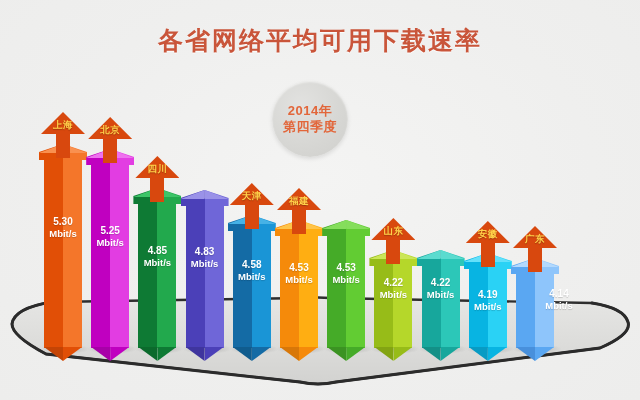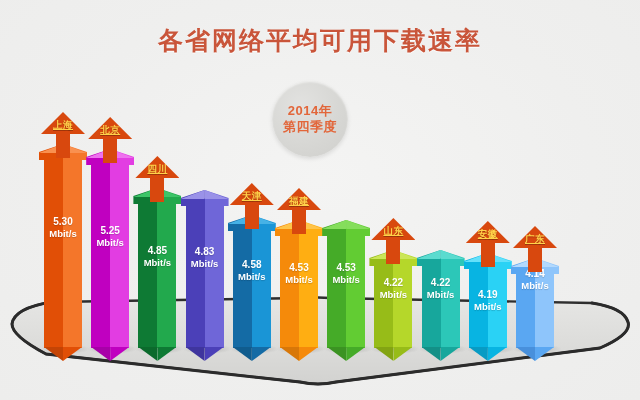--- a/index.html
+++ b/index.html
@@ -188,21 +188,20 @@
     top: 7px;
     width: 44px;
     text-align: center;
     font-size: 9.5px;
     font-weight: bold;
     color: #ffd24a;
     letter-spacing: .5px;
     white-space: nowrap;
     z-index: 3;
     text-shadow: 0 1px 1px rgba(0,0,0,.25);
-    text-decoration: underline;
   }
 
   .shadow {
     position: absolute;
     bottom: -6px;
     left: -4px;
     width: 50px;
     height: 10px;
     background: radial-gradient(ellipse at 50% 50%, rgba(0,0,0,.18) 0%, rgba(0,0,0,0) 70%);
     pointer-events: none;
@@ -489,21 +488,21 @@
         <div class="foot">
           <div class="fl" style="background: rgb(72, 144, 220);"></div>
           <div class="fr" style="background: rgb(90, 167, 242);"></div>
         </div>
         <div class="cap" style="bottom: 74px;">
           <div class="cl" style="background: rgb(90, 167, 242);"></div>
           <div class="cr" style="background: rgb(142, 197, 251);"></div>
           <div class="cltop" style="background: rgb(179, 217, 253);"></div>
           <div class="crtop" style="background: rgb(179, 217, 253);"></div>
         </div>
-        <div class="val" style="bottom: 56px;">
+        <div class="val" style="bottom: 36px; margin-left: 24px;">
           <div>4.14</div>
           <div class="v2">Mbit/s</div>
         </div>
         <div class="arrow" style="bottom: 76px;">
           <div class="head" style="background: rgb(216, 72, 14);"></div>
           <div class="shaft" style="background: rgb(216, 72, 14);"></div>
           <div class="alabel" style="color: rgb(255, 210, 74);">广东</div>
         </div>
       </div>
     </div>

